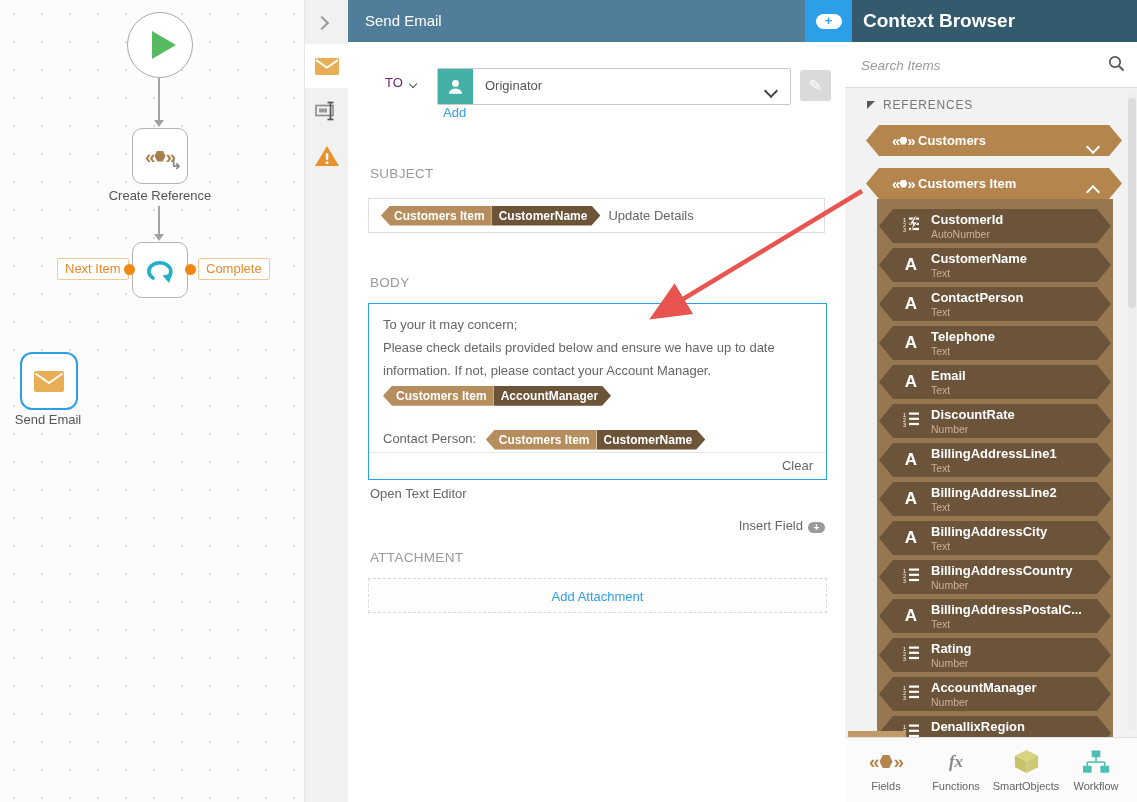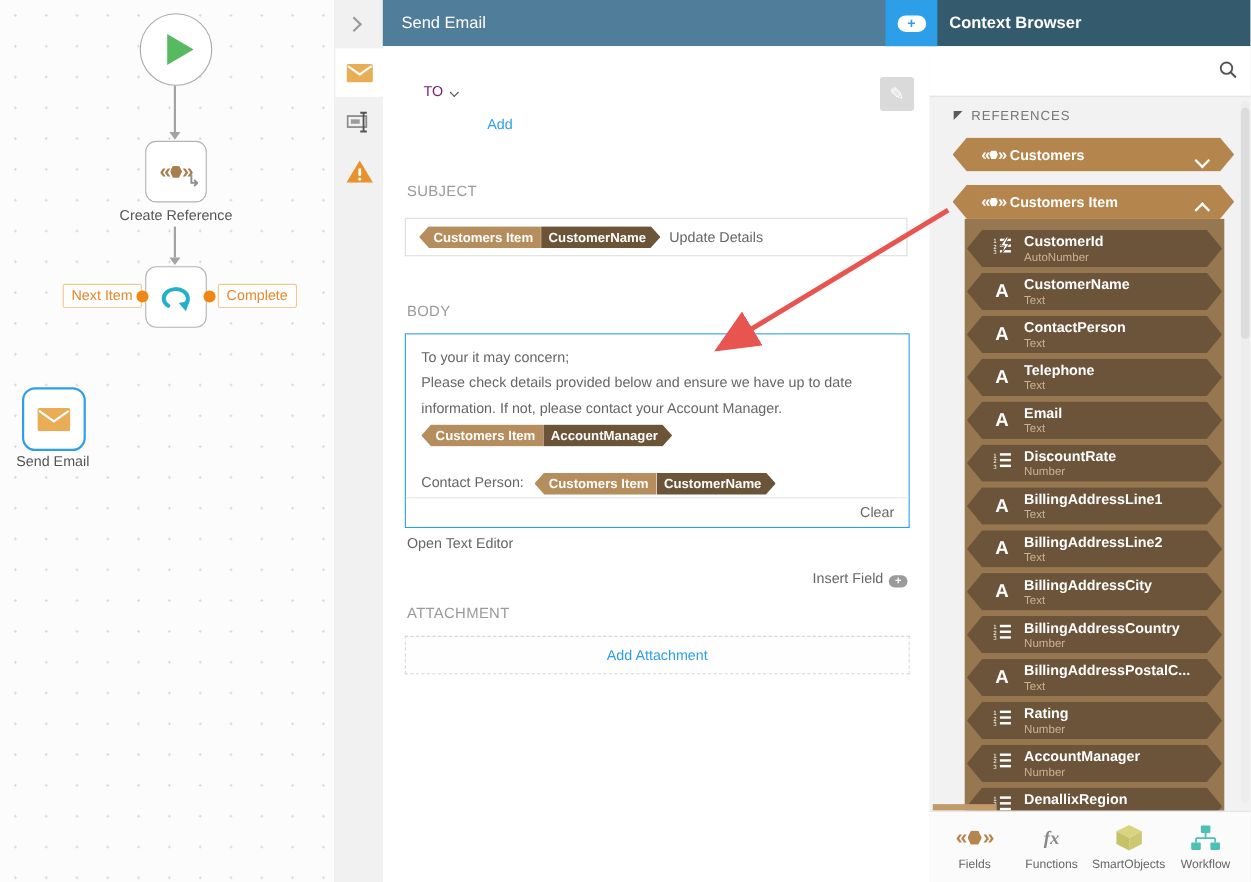--- a/index.html
+++ b/index.html
@@ -75,21 +75,21 @@
   .under-body{position:absolute;left:22px;top:444px;right:20px;font-size:13px;color:#666;}
   .insert-field{position:absolute;right:0;top:0;cursor:pointer;color:#666;margin-top:32px;}
   .gray-oval{display:inline-block;width:17px;height:11px;background:#9a9a9a;border-radius:6px;color:#fff;
              font-size:10px;font-weight:bold;line-height:11px;text-align:center;vertical-align:-1px;margin-left:5px;}
   .attach-box{position:absolute;left:20px;top:536px;width:457px;height:33px;border:1px dashed #d8d8d8;
               text-align:center;line-height:33px;background:#fefefe;}
   
   .context{position:absolute;left:845px;top:0;width:292px;height:802px;background:#f2f2f2;}
   .cb-header{position:absolute;left:0;top:0;width:292px;height:42px;background:#335a6d;}
   .cb-blue-strip{position:absolute;left:0;top:0;width:7px;height:42px;background:#2d9fe8;}
-  .cb-title{position:absolute;left:18px;line-height:42px;color:#fff;font-size:15px;font-weight:600;}
+  .cb-title{position:absolute;left:18px;line-height:42px;color:#fff;font-size:19px;font-weight:600;}
   .cb-recent{position:absolute;right:13px;top:0;line-height:42px;color:#88cdf2;font-size:14px;cursor:pointer;
              display:flex;align-items:center;gap:5px;height:42px;margin-top:48px;}
   .cb-search{position:absolute;left:0;top:42px;width:292px;height:45px;background:#fff;border-bottom:1px solid #ddd;}
   .cb-search input{position:absolute;left:14px;top:10px;width:230px;height:25px;border:none;outline:none;
                    font-family:"Liberation Sans",sans-serif;font-size:13.5px;color:#444;}
   .cb-search input::placeholder{font-style:italic;color:#999;}
   .search-icon{position:absolute;right:12px;top:13px;}
   .refs-header{position:absolute;left:22px;top:98px;font-size:12px;color:#777;letter-spacing:.8px;
                display:flex;align-items:center;gap:8px;}
   .tri{width:0;height:0;border-top:8px solid #5a5a5a;border-right:8px solid transparent;}
@@ -192,20 +192,30 @@
   </div>
   <div class="plus-btn">
     <div class="plus-oval">+</div>
   </div>
 
   <div class="ed-content">
     <div class="to-label">
       <span>TO</span>
       &nbsp;<span class="chev down sm" style="color:#555;"></span>
     </div>
+    <div class="to-select">
+      <span class="person-sq">
+        <svg width="19" height="19" viewBox="0 0 20 20">
+          <circle cx="10" cy="6.8" r="3.6" fill="#fff"></circle>
+          <path d="M3 17.5 a7 5.5 0 0 1 14 0 Z" fill="#fff"></path>
+        </svg>
+      </span>
+      <span class="to-value">Originator</span>
+      <span class="to-chev"><span class="chev down"></span></span>
+    </div>
     <div class="pencil-btn">
       <span>✎</span>
     </div>
     <div class="link add-link">Add</div>
 
     <div class="sec-label" style="top:124px;">SUBJECT</div>
     <div class="subject-box">
       <span class="tok">
         <span class="t1">Customers Item</span>
           <span class="t2">CustomerName</span>
@@ -255,20 +265,21 @@
       <div class="cb-title">Context Browser</div>
       <div class="cb-recent">
         <span>Recent</span>
         <svg width="16" height="16" viewBox="0 0 16 16">
           <circle cx="8" cy="8" r="6.4" fill="none" stroke="#88cdf2" stroke-width="1.7"></circle>
           <path d="M8 4.5 V8.3 L10.8 9.6" fill="none" stroke="#88cdf2" stroke-width="1.5"></path>
         </svg>
       </div>
     </div>
     <div class="cb-search">
+      <input type="text" placeholder="Search Items" style="">
       <svg class="search-icon" width="17" height="17" viewBox="0 0 17 17">
         <circle cx="7" cy="7" r="5.2" fill="none" stroke="#555" stroke-width="1.7"></circle>
         <line x1="11" y1="11" x2="15.5" y2="15.5" stroke="#555" stroke-width="1.9"></line>
       </svg>
     </div>
     <div class="refs-header">
       <span class="tri"></span>
       <span>REFERENCES</span>
     </div>
 

